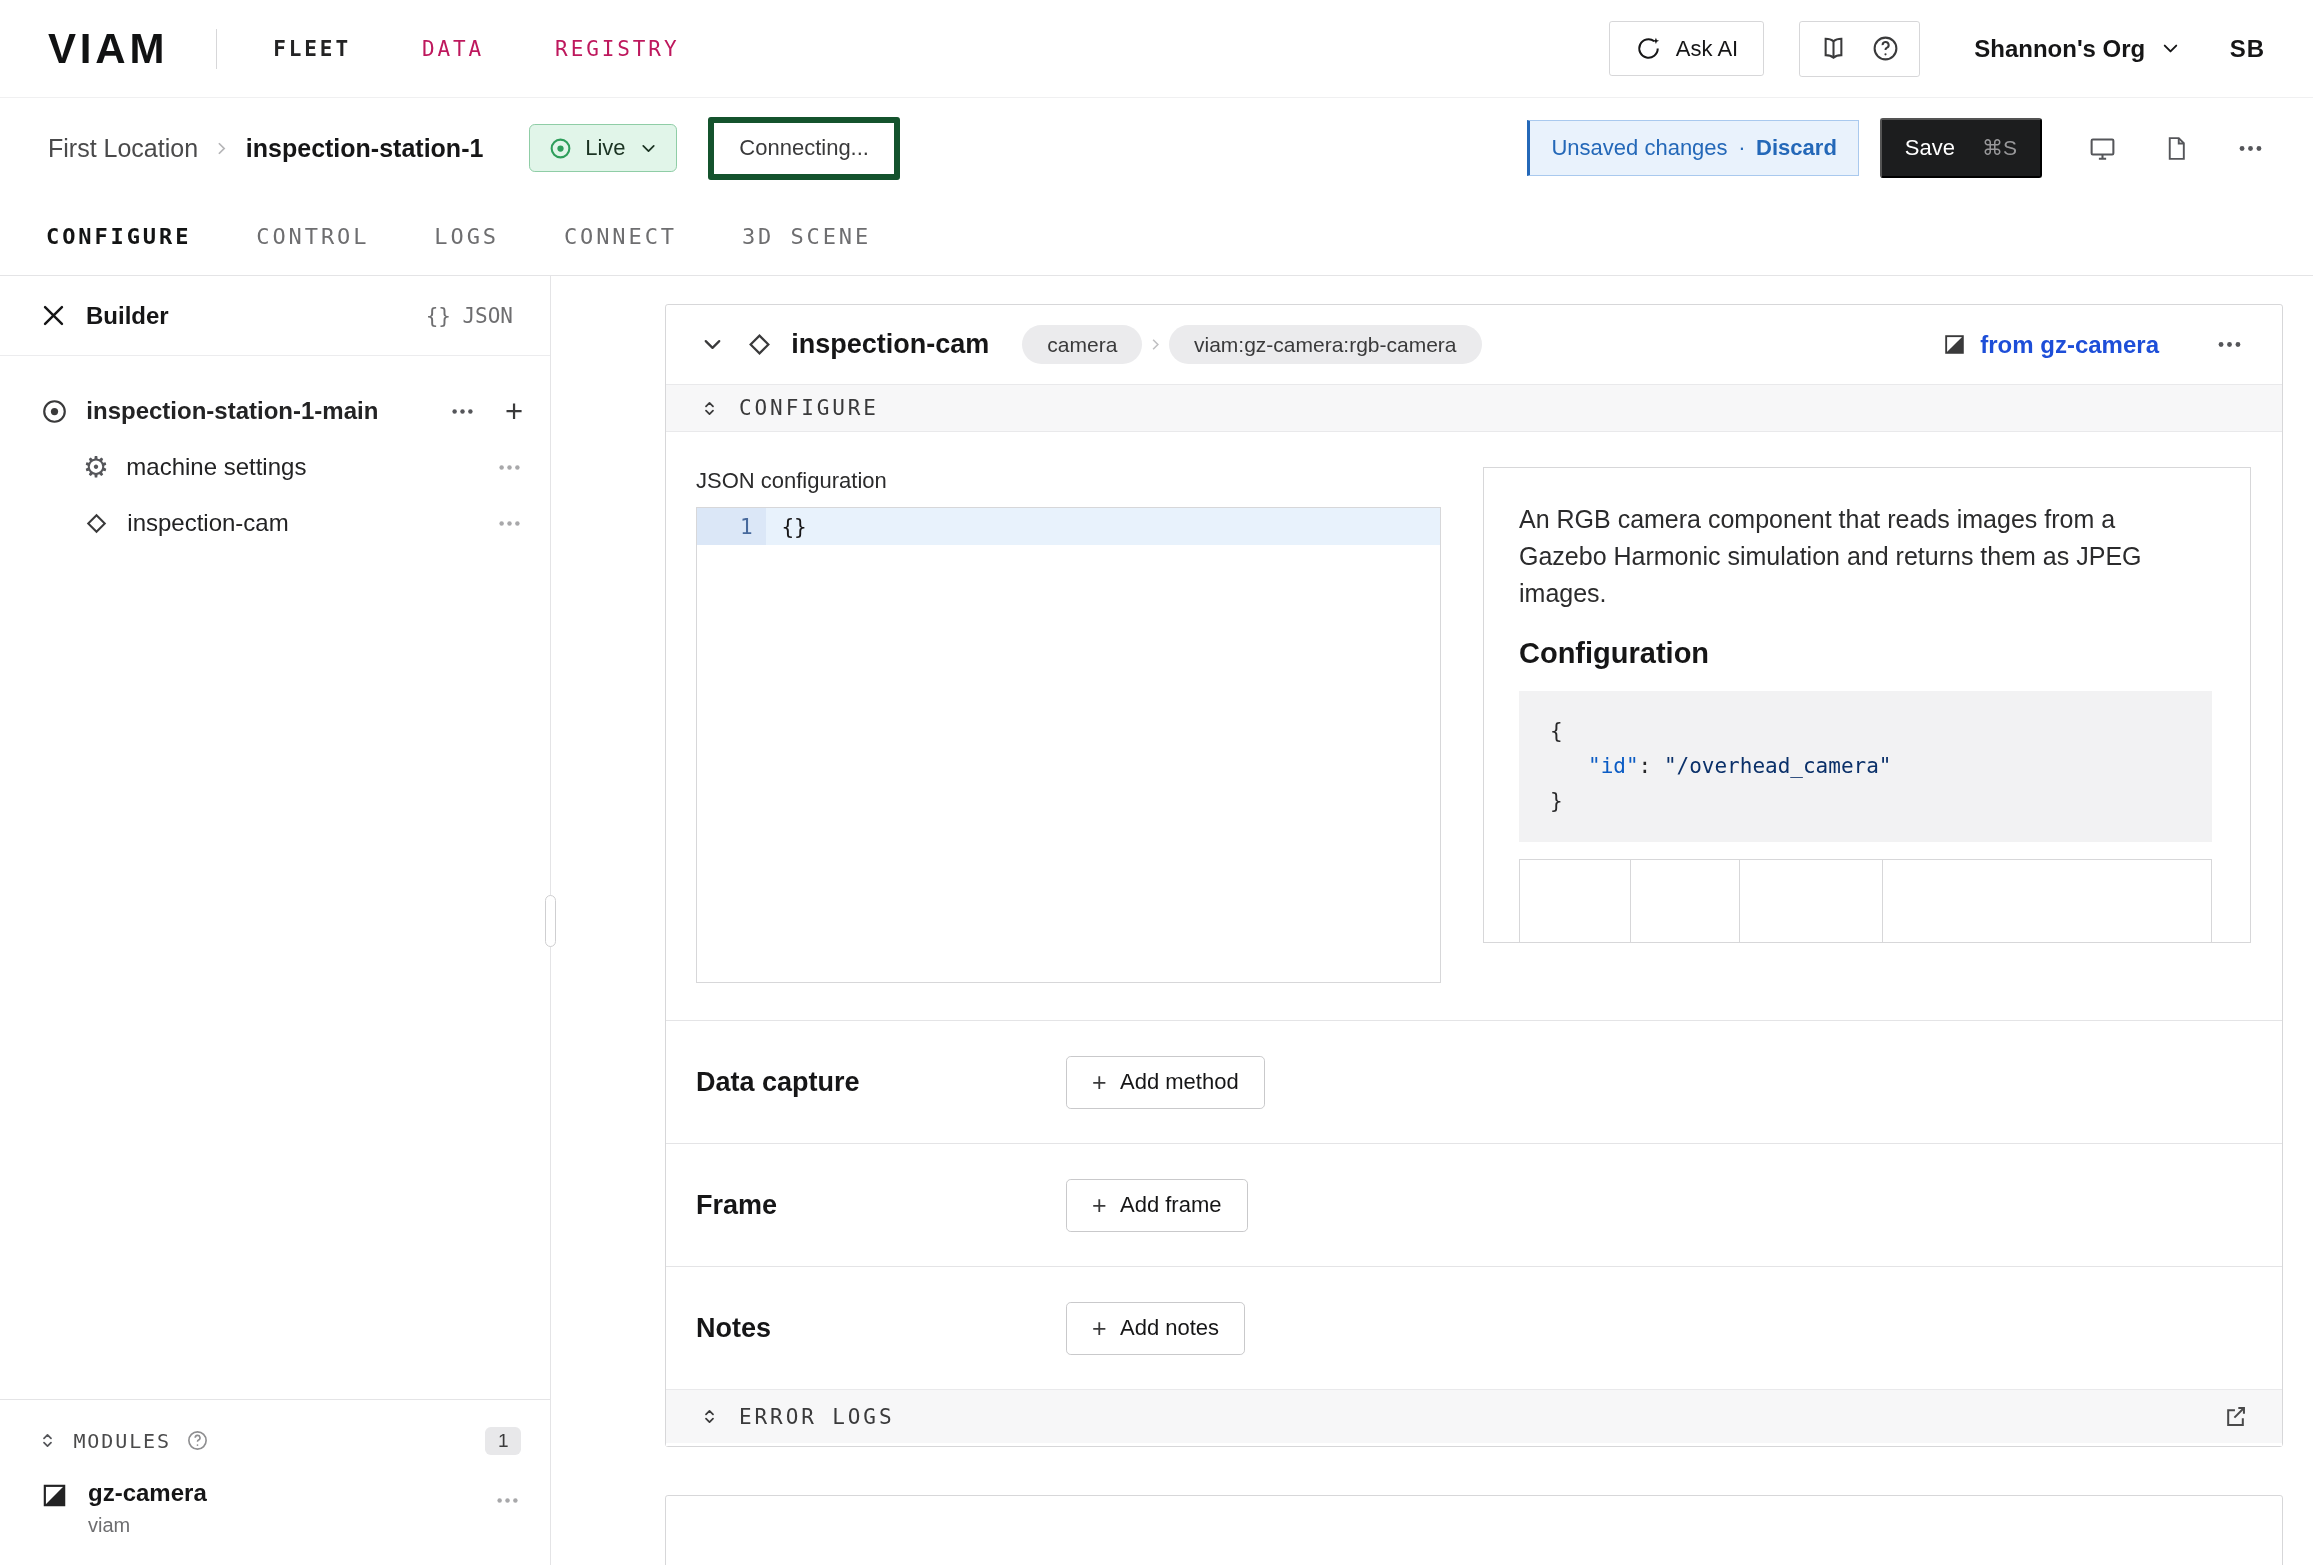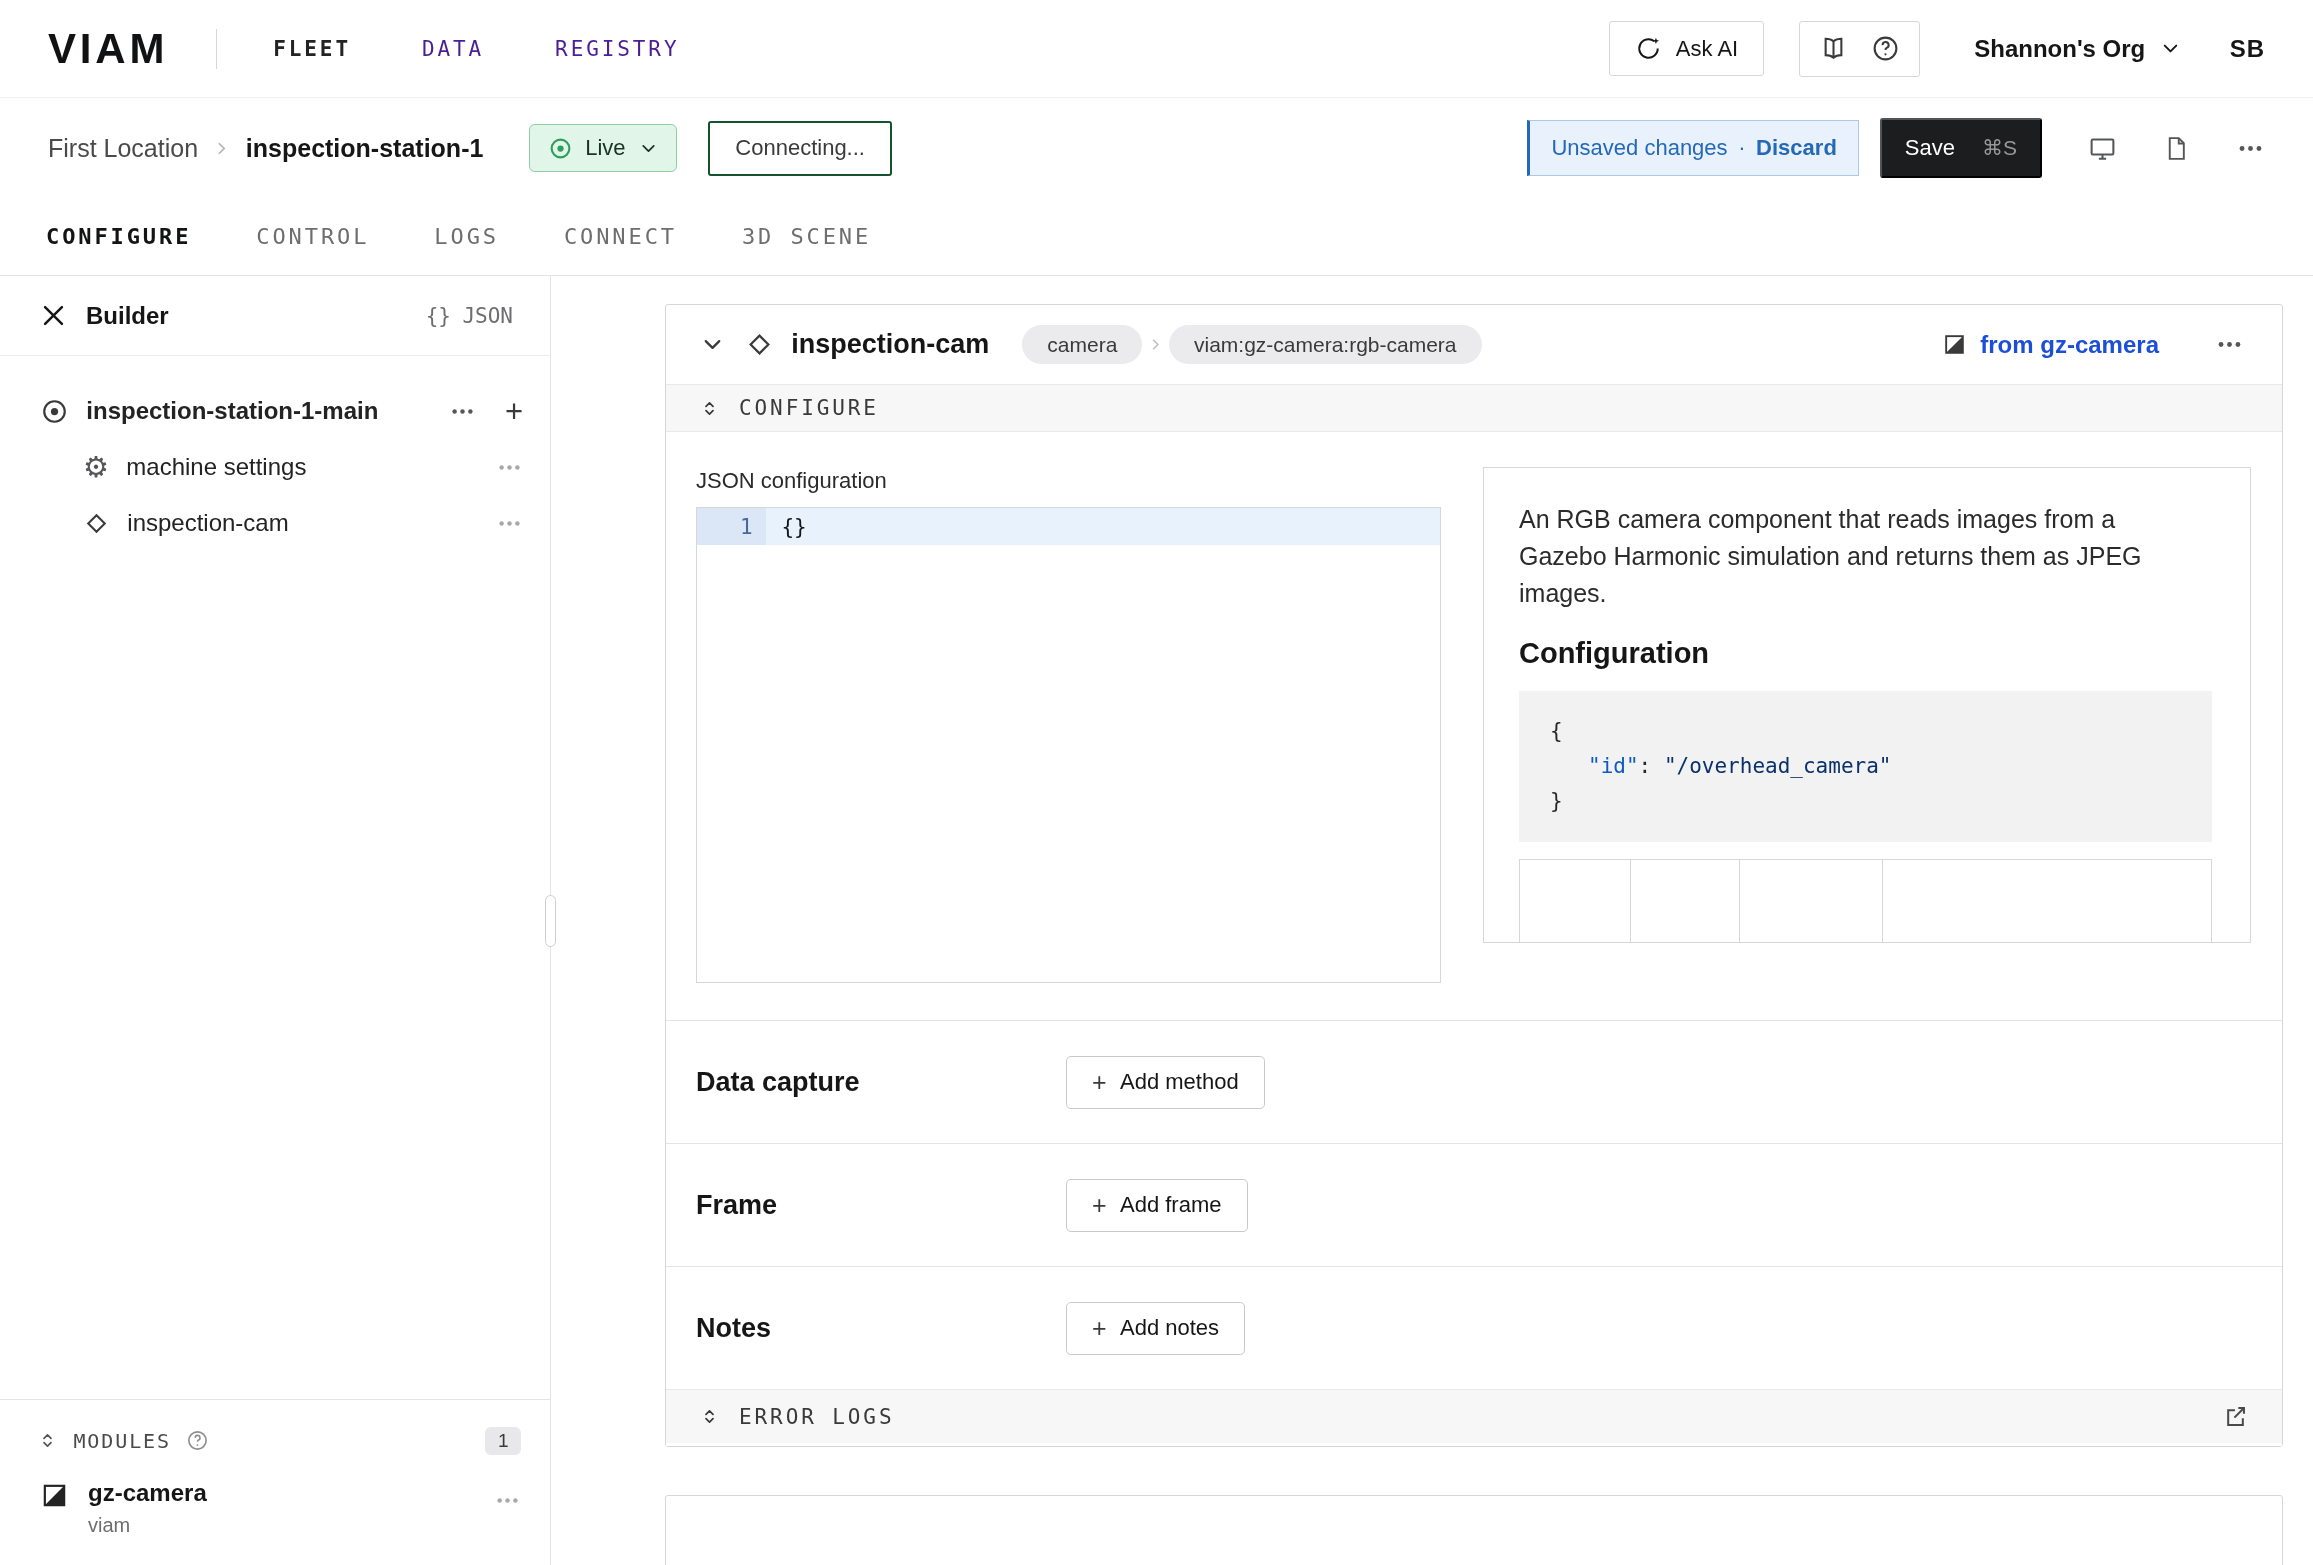--- a/index.html
+++ b/index.html
@@ -6,37 +6,37 @@
 html,body{background:#fff}
 body{font-family:"Liberation Sans",sans-serif;color:#282829}
 .page{width:2313px;height:1566px;overflow:hidden;display:flex;flex-direction:column;background:#fff}
 svg{display:block}
 
 
 .topnav{flex:0 0 98px;display:flex;align-items:center;justify-content:space-between;padding:0 48px;border-bottom:1px solid #f0f0f1}
 .topnav-left{display:flex;align-items:center}
 .logo{font-size:42px;font-weight:800;letter-spacing:3.8px;color:#111213;cursor:pointer}
 .vdivider{width:1px;height:40px;background:#d7d7d9;margin:0 56px 0 48px}
-.topnav-item{font-family:"DejaVu Sans Mono",monospace;font-size:21px;letter-spacing:2.9px;color:#4c1d95;margin-right:71px;cursor:pointer}
+.topnav-item{font-family:"DejaVu Sans Mono",monospace;font-size:21px;letter-spacing:2.9px;color:#be185d;margin-right:71px;cursor:pointer}
 .topnav-item.active{color:#232324;font-weight:700}
 .topnav-right{display:flex;align-items:center}
 .ask-ai-btn{display:flex;align-items:center;gap:13.4px;border:1px solid #d7d7d9;background:#fff;padding:13.4px 25px;font-size:22px;color:#161617;border-radius:2.9px;cursor:pointer}
 .icon-pair{display:flex;align-items:center;border:1px solid #d7d7d9;border-radius:2.9px;padding:12.5px 19px;gap:23px;color:#3a3a3b;margin-left:35px}
 .org{display:flex;align-items:center;gap:13.4px;font-weight:700;font-size:24px;margin-left:54px;color:#161617;cursor:pointer}
 .avatar{font-weight:700;font-size:24px;margin-left:48px;letter-spacing:1px;color:#161617;cursor:pointer}
 
 
 .machine-bar{flex:0 0 100px;display:flex;align-items:center;justify-content:space-between;padding:0 48px}
 .mb-left,.mb-right{display:flex;align-items:center}
 .crumb-loc{font-size:25px;color:#4a4a4b;cursor:pointer}
 .crumb-sep{color:#b5b5b7;margin:0 13.4px}
 .machine-name{font-size:25px;font-weight:700;color:#161617}
 .live-pill{margin-left:46px;display:flex;align-items:center;gap:12.5px;background:#e1f5e9;border:1px solid #8fcda6;border-radius:5.8px;padding:9.6px 17.3px;font-size:22px;color:#1b3323;font-weight:500;cursor:pointer}
 .live-ic{color:#2e9e5b}
-.connecting{margin-left:31px;border:2px solid #14532d;border-radius:2.9px;padding:12.5px 25px;font-size:22px;color:#3a3a3b;background:#fff}
+.connecting{margin-left:31px;border:6px solid #14532d;border-radius:2.9px;padding:12.5px 25px;font-size:22px;color:#3a3a3b;background:#fff}
 .unsaved{display:flex;align-items:center;gap:10.6px;background:#e9f2fc;border:1px solid #a9c9ee;border-left:3.8px solid #2468b8;padding:14.4px 21px;font-size:22px;color:#2468b8}
 .discard{font-weight:700;cursor:pointer}
 .save-btn{margin-left:21px;background:#1c1d1e;color:#fff;display:flex;align-items:center;gap:27px;padding:15.4px 23px;font-size:22px;border-radius:2.9px;cursor:pointer}
 .save-shortcut{color:#98989a;font-size:21px}
 .mb-iconbtn{color:#55565a;margin-left:46px;cursor:pointer}
 
 
 .tabbar{flex:0 0 78px;display:flex;align-items:center;padding:0 46px;gap:65px;border-bottom:1px solid #e4e4e6}
 .tab{font-family:"DejaVu Sans Mono",monospace;font-size:22px;letter-spacing:2.9px;color:#6e6e70;cursor:pointer;white-space:pre}
 .tab.active{color:#131414;font-weight:700}

